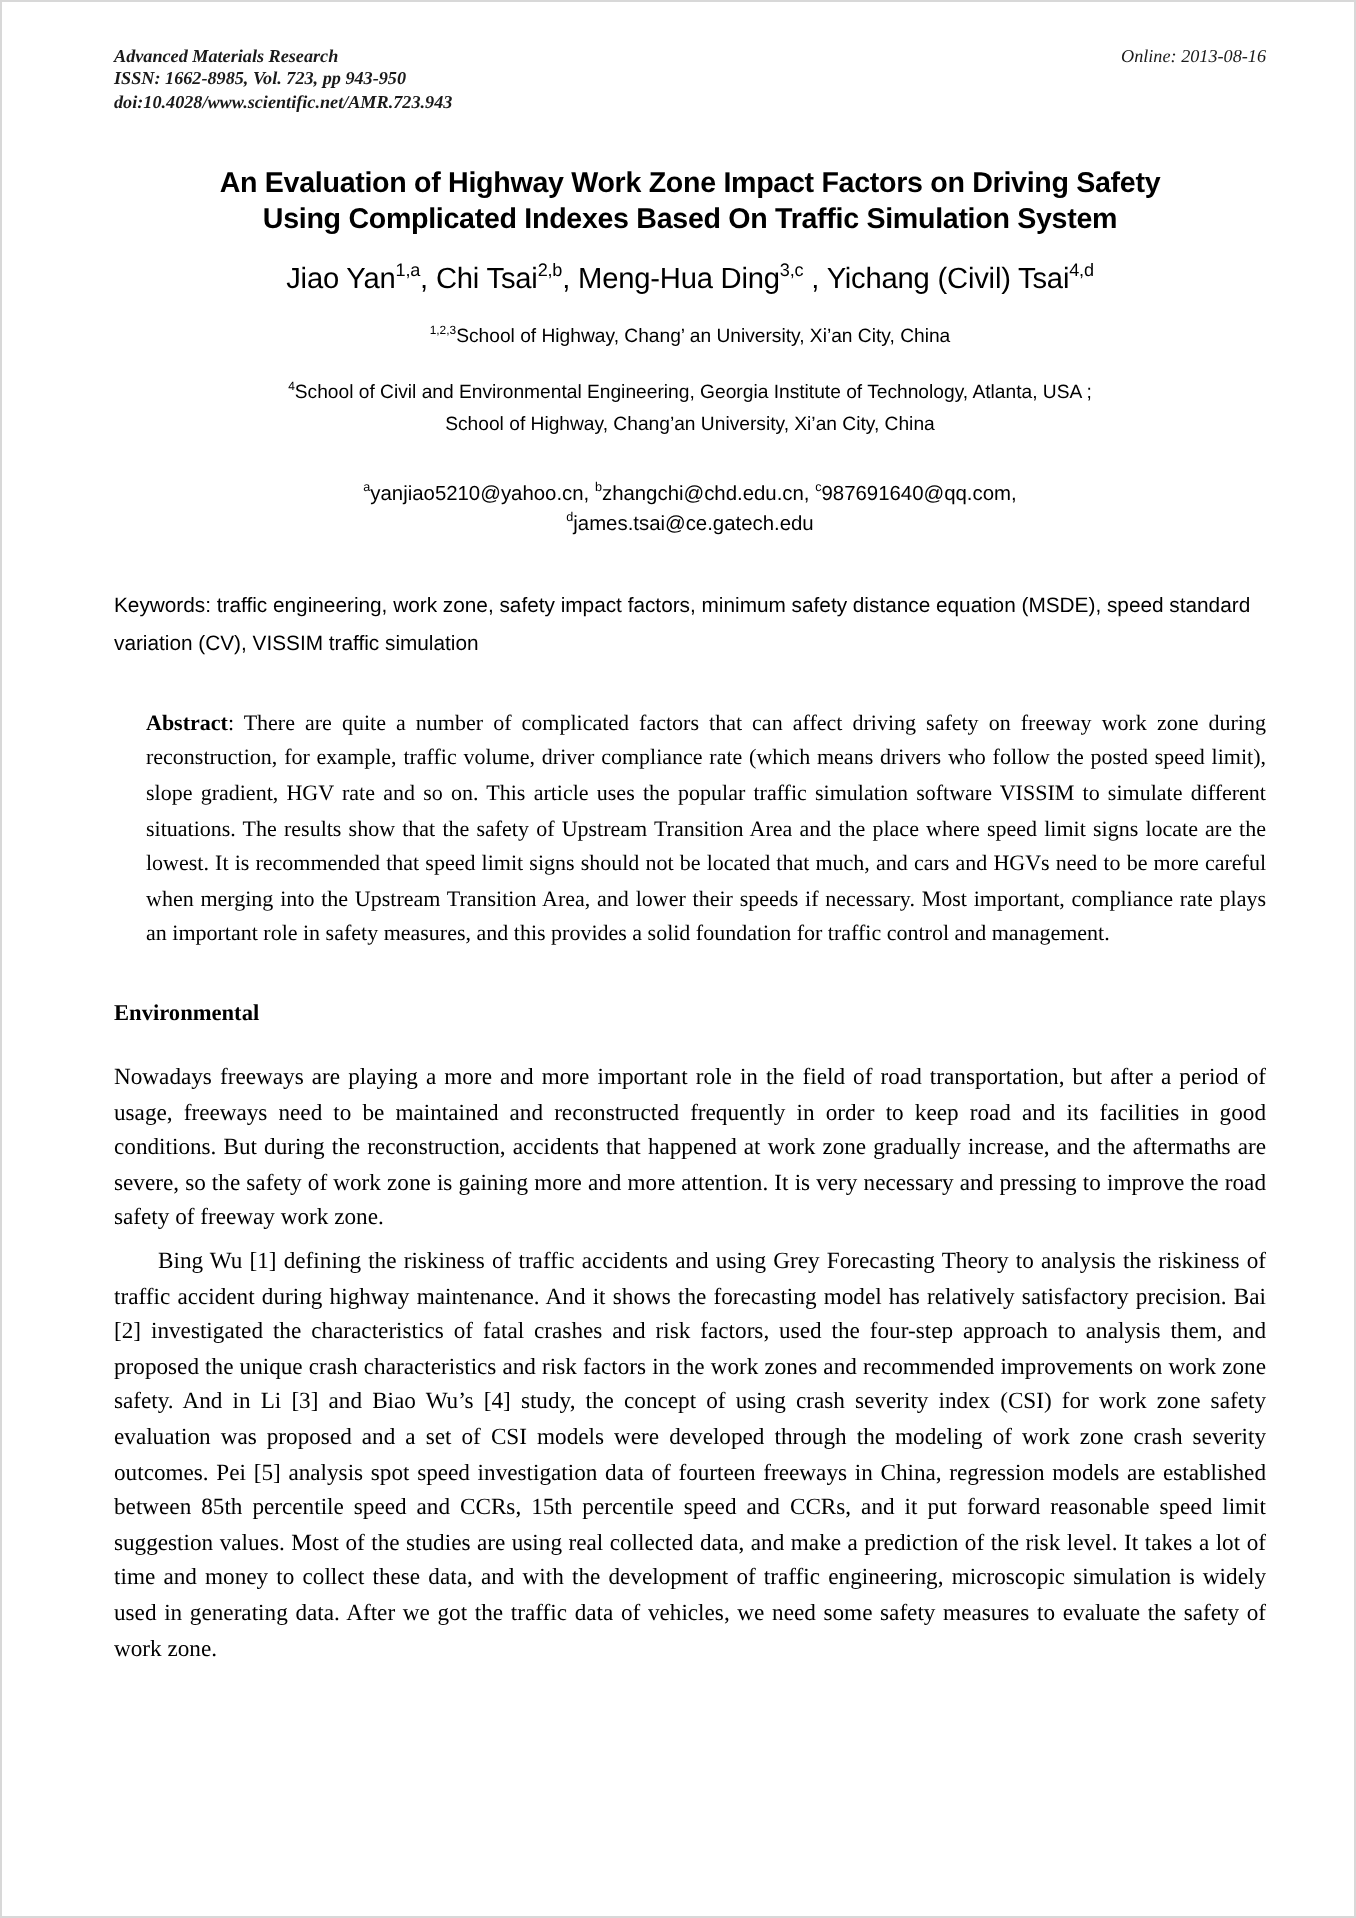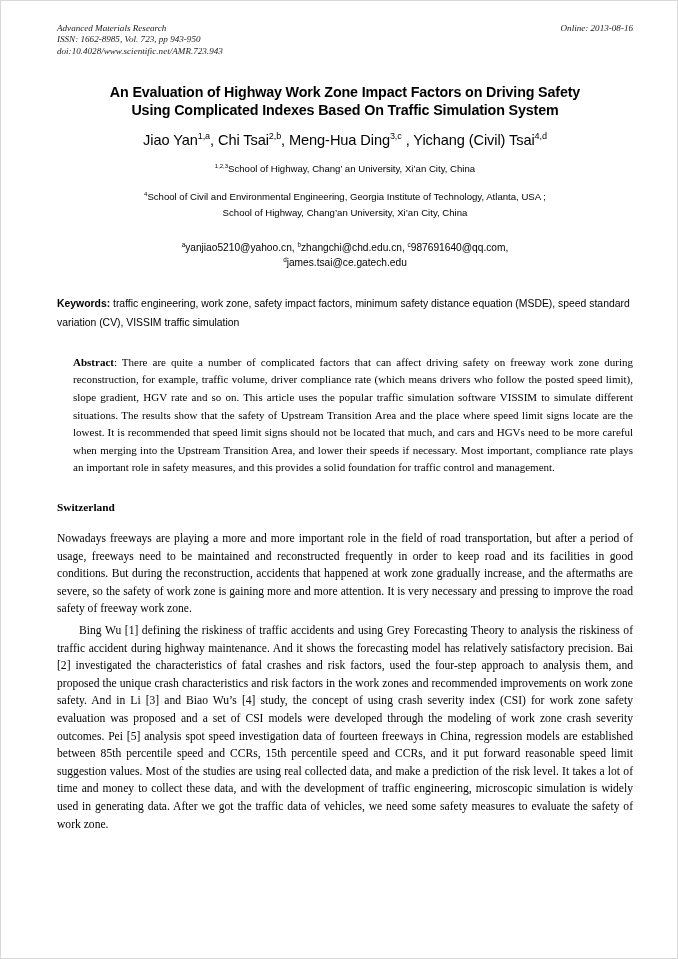--- a/index.html
+++ b/index.html
@@ -31,20 +31,21 @@
     position: relative;
     font-family: "Liberation Serif", serif;
     font-style: italic;
     font-size: 9.1px;
     line-height: 11.3px;
     color: #1a1a1a;
     margin-bottom: 26px;
   }
   .journal-header .left-block {
     width: 430px;
+    font-weight: bold;
   }
   .journal-header .online-date {
     position: absolute;
     top: 0;
     right: 0;
     white-space: nowrap;
   }
 
   
   .paper-title {
@@ -95,21 +96,21 @@
   .email-line.email-2 { margin-bottom: 23px; }
 
   
   .keywords {
     font-family: "Liberation Sans", sans-serif;
     font-size: 10.4px;
     line-height: 19px;
     text-align: left;
     margin: 0 0 22px 0;
   }
-  .keywords .kw-label { font-weight: bold; }
+  .keywords .kw-label { font-weight: normal; }
 
   
   .abstract {
     font-family: "Liberation Serif", serif;
     font-size: 11px;
     line-height: 17.6px;
     text-align: justify;
     text-justify: inter-word;
     margin: 0 0 22px 16px;
   }
@@ -175,17 +176,17 @@
   </div>
 
   <div class="keywords">
     <span class="kw-label">Keywords:</span><span> traffic engineering, work zone, safety impact factors, minimum safety distance equation (MSDE), speed standard variation (CV), VISSIM traffic simulation</span>
   </div>
 
   <div class="abstract">
     <span class="abs-label">Abstract</span><span>: There are quite a number of complicated factors that can affect driving safety on freeway work zone during reconstruction, for example, traffic volume, driver compliance rate (which means drivers who follow the posted speed limit), slope gradient, HGV rate and so on. This article uses the popular traffic simulation software VISSIM to simulate different situations. The results show that the safety of Upstream Transition Area and the place where speed limit signs locate are the lowest. It is recommended that speed limit signs should not be located that much, and cars and HGVs need to be more careful when merging into the Upstream Transition Area, and lower their speeds if necessary. Most important, compliance rate plays an important role in safety measures, and this provides a solid foundation for traffic control and management.</span>
   </div>
 
-  <h2 class="section-heading">Switzerland</h2>
+  <h2 class="section-heading">Environmental</h2>
   <p class="body-par">Nowadays freeways are playing a more and more important role in the field of road transportation, but after a period of usage, freeways need to be maintained and reconstructed frequently in order to keep road and its facilities in good conditions. But during the reconstruction, accidents that happened at work zone gradually increase, and the aftermaths are severe, so the safety of work zone is gaining more and more attention. It is very necessary and pressing to improve the road safety of freeway work zone.</p>
   <p class="body-par indented">Bing Wu [1] defining the riskiness of traffic accidents and using Grey Forecasting Theory to analysis the riskiness of traffic accident during highway maintenance. And it shows the forecasting model has relatively satisfactory precision. Bai [2] investigated the characteristics of fatal crashes and risk factors, used the four-step approach to analysis them, and proposed the unique crash characteristics and risk factors in the work zones and recommended improvements on work zone safety. And in Li [3] and Biao Wu’s [4] study, the concept of using crash severity index (CSI) for work zone safety evaluation was proposed and a set of CSI models were developed through the modeling of work zone crash severity outcomes. Pei [5] analysis spot speed investigation data of fourteen freeways in China, regression models are established between 85th percentile speed and CCRs, 15th percentile speed and CCRs, and it put forward reasonable speed limit suggestion values. Most of the studies are using real collected data, and make a prediction of the risk level. It takes a lot of time and money to collect these data, and with the development of traffic engineering, microscopic simulation is widely used in generating data. After we got the traffic data of vehicles, we need some safety measures to evaluate the safety of work zone.</p>
 
 </div>
 
 </body></html>

